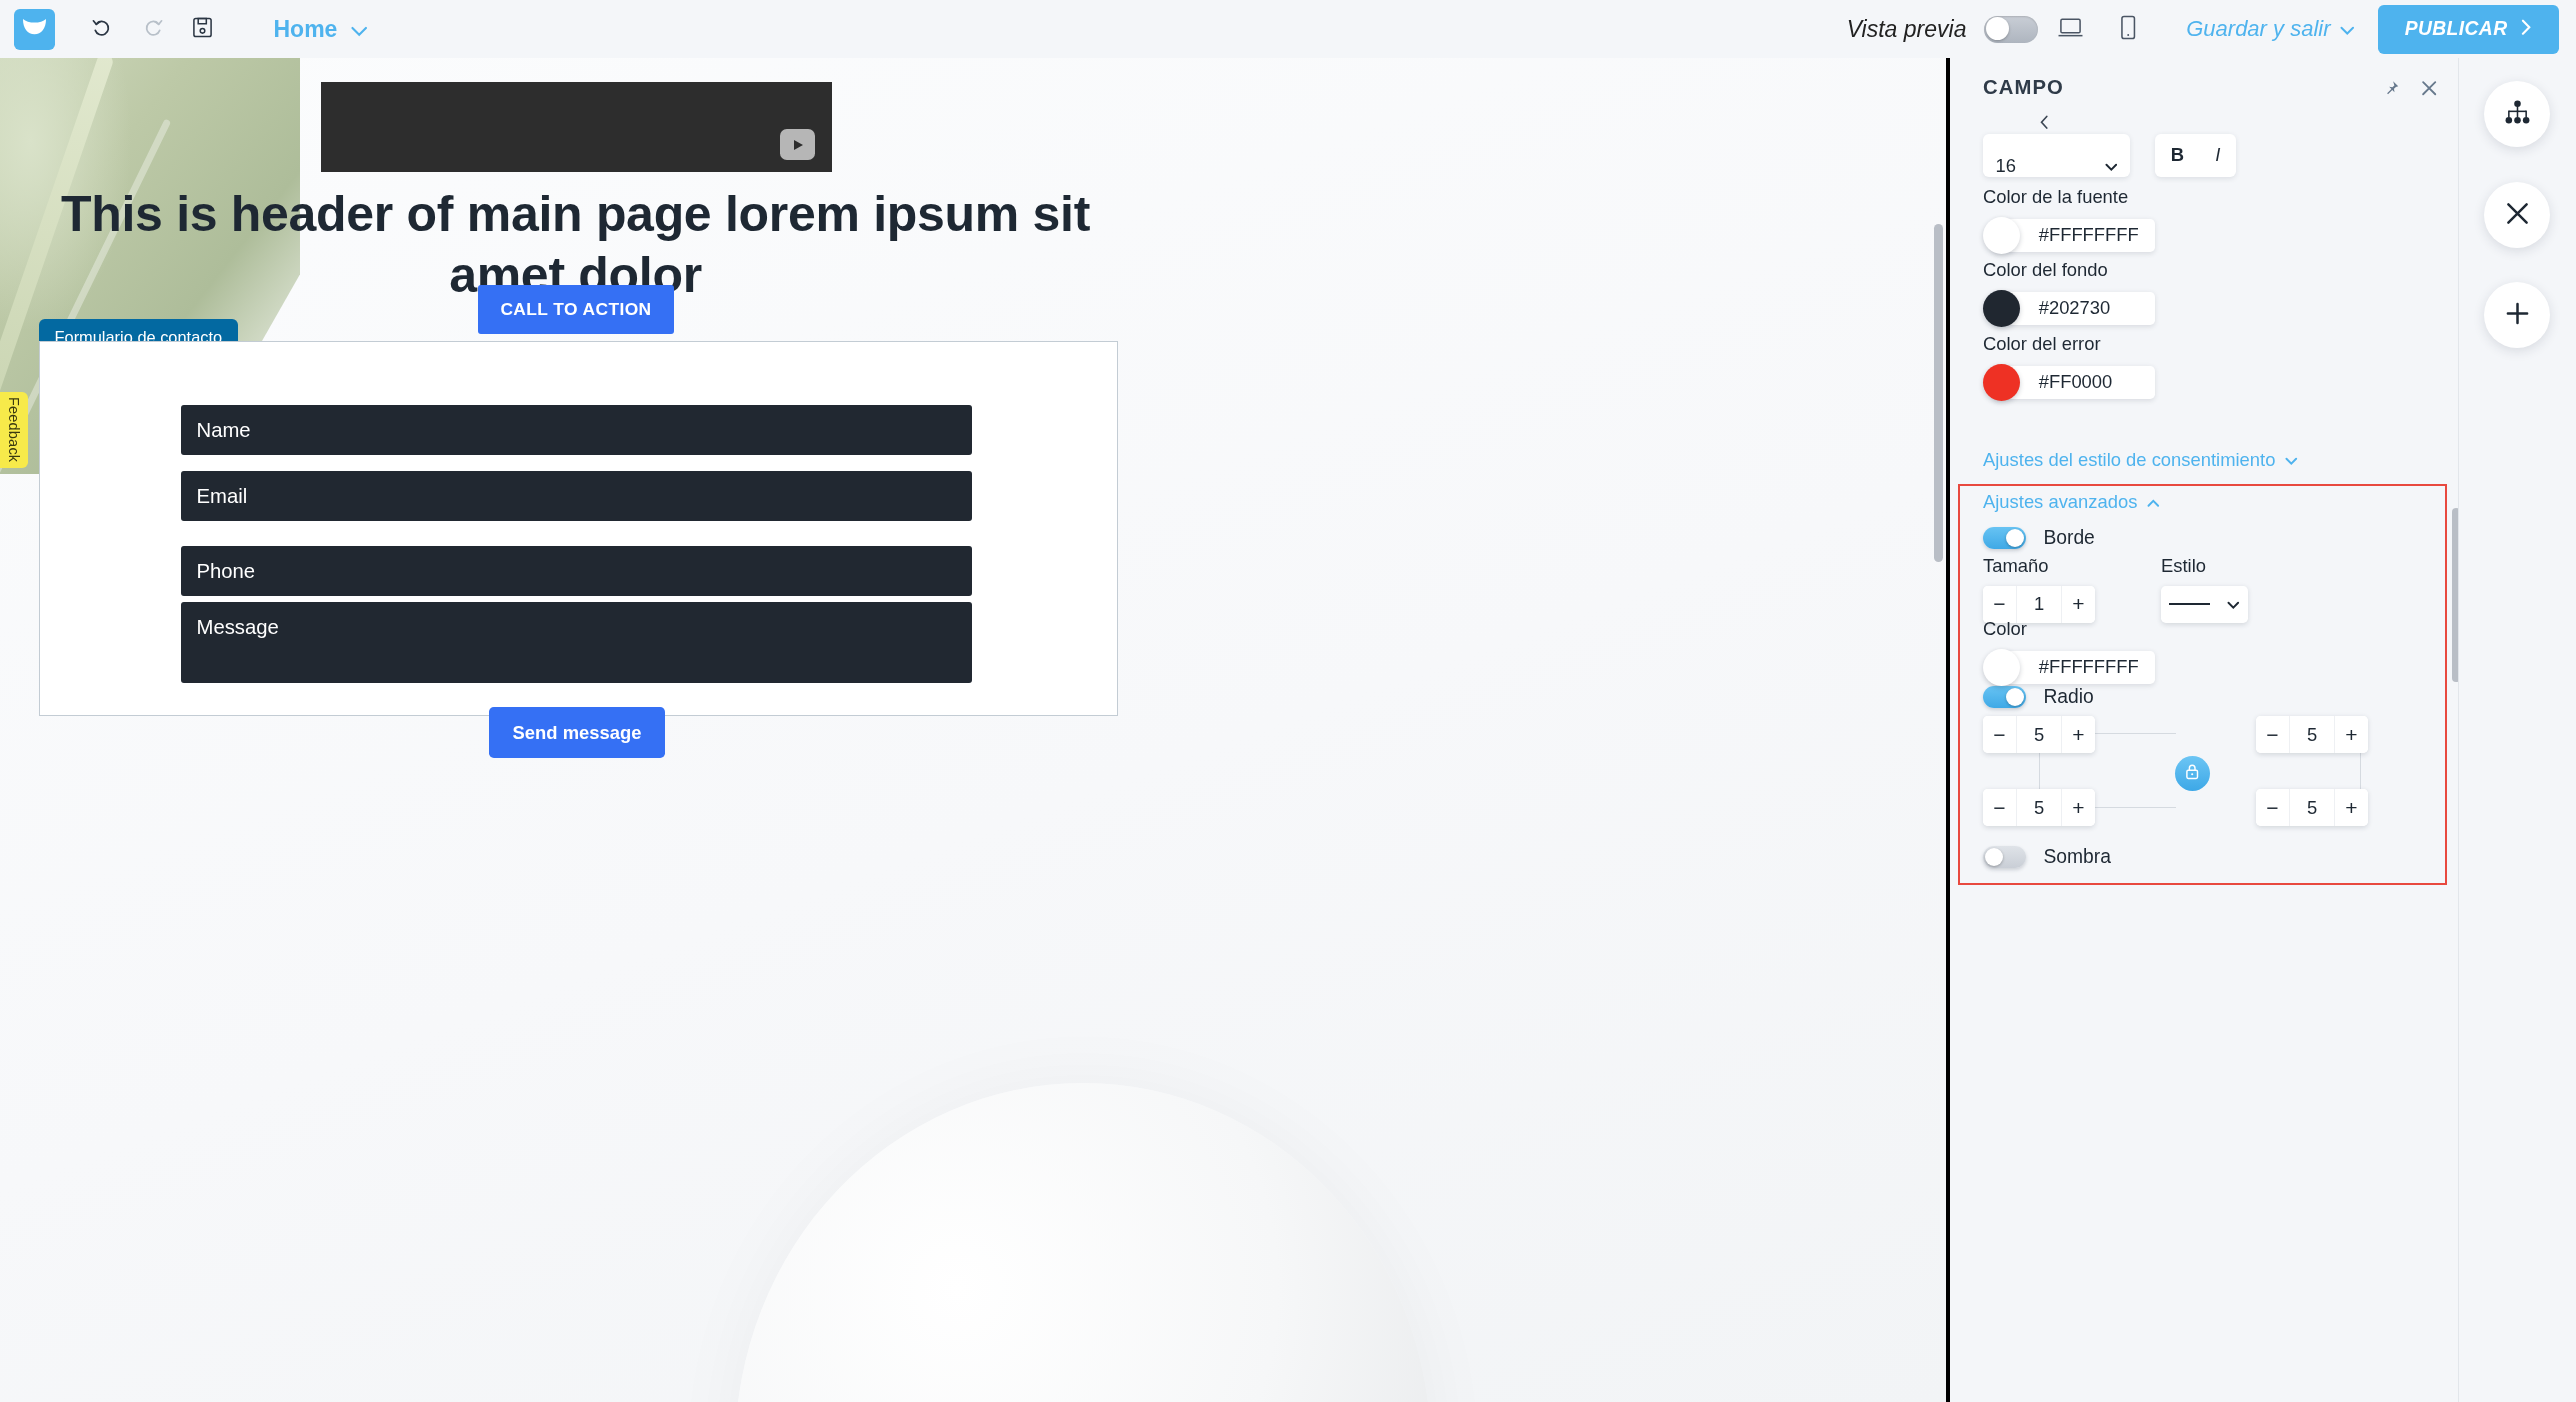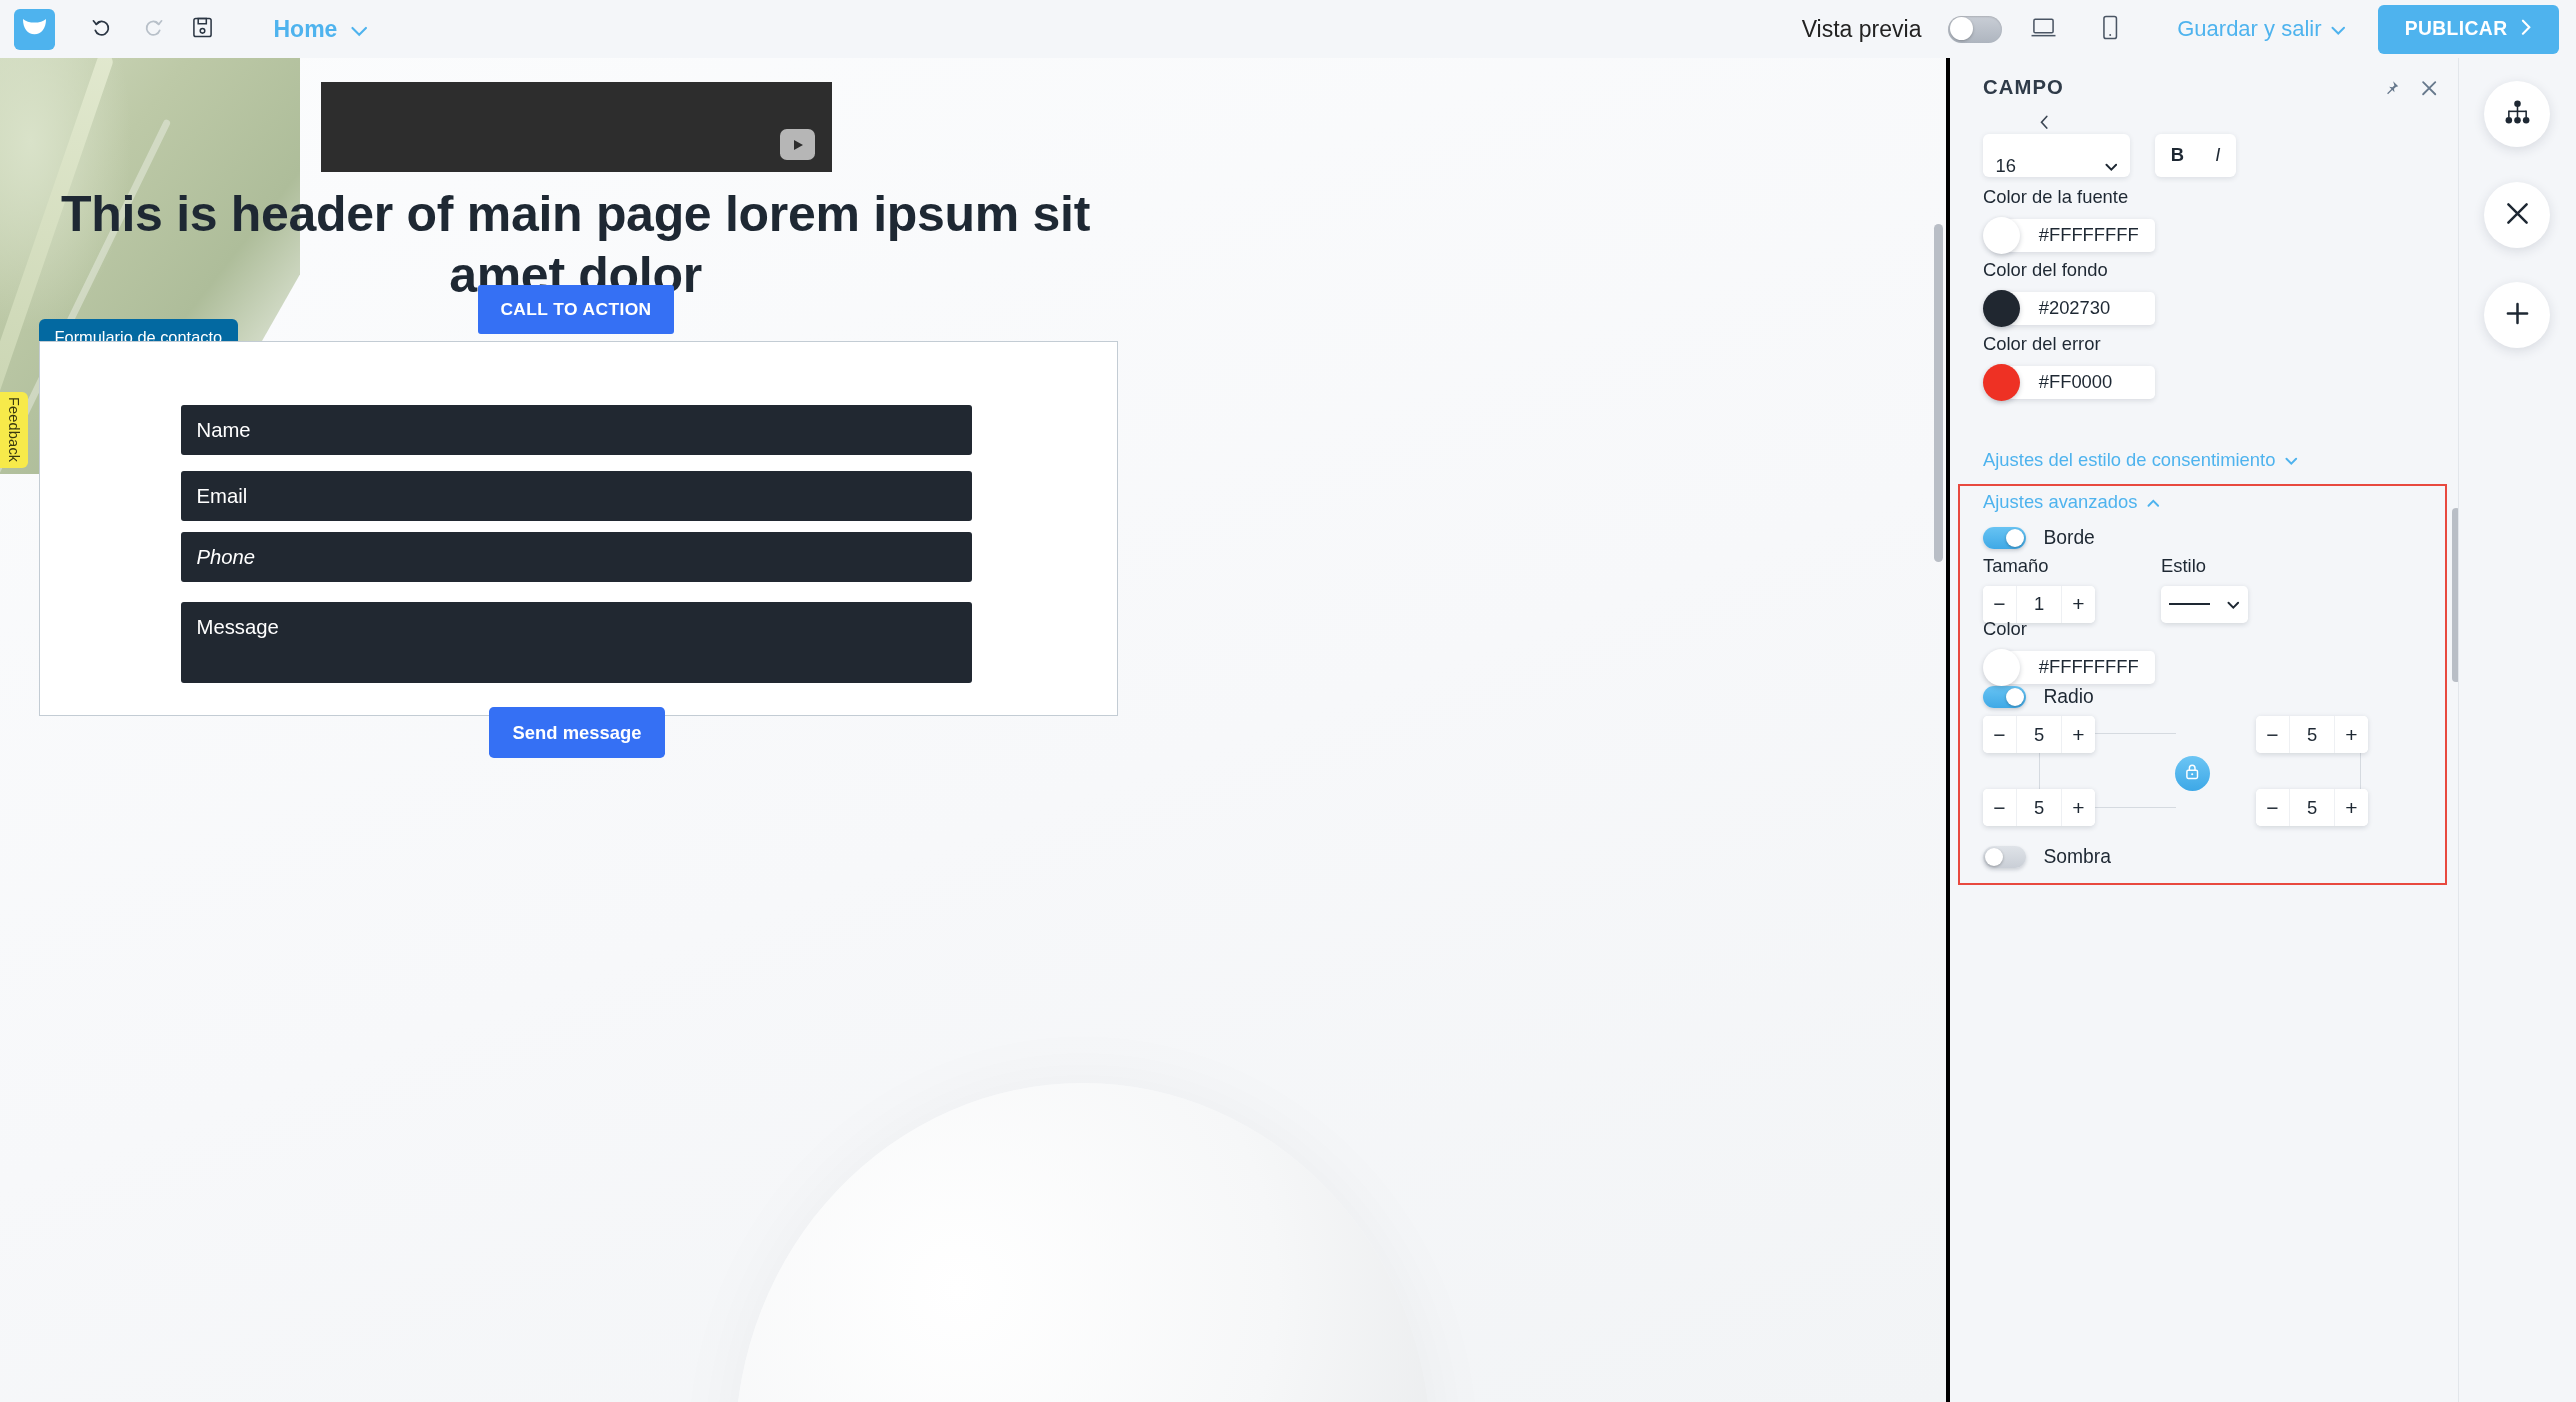--- a/index.html
+++ b/index.html
@@ -29,21 +29,21 @@
     cursor: pointer;
   }
   .tb-icon.ml { margin-left: 23px; }
   .home-label {
     color: #4eb3ee; font-size: 23px; font-weight: 600;
     margin-left: 46px; cursor: pointer;
     display: flex; align-items: center; gap: 13.5px;
   }
   .topbar-right {
     margin-left: auto; display: flex; align-items: center;
-    gap: 9px; padding-right: 17.4px;
+    gap: 0; padding-right: 17.4px; font-style: italic;
   }
   .vista-label { font-size: 23px; color: #222; margin-right: 17.4px; }
   .toggle-pill {
     width: 54px; height: 27px; border-radius: 13.5px;
     background: linear-gradient(180deg,#c9ced6,#aeb5bf);
     position: relative; cursor: pointer;
     box-shadow: inset 0 1px 1.9px rgba(0,0,0,.15);
   }
   .toggle-pill .knob {
     position: absolute; top: 1.9px; left: 1.9px;
@@ -153,21 +153,21 @@
   .field {
     position: absolute; left: 141px;
     width: 791px;
     background: #212831; color: #fff;
     font-size: 20.3px;
     padding: 13.5px 15.5px;
     border-radius: 2.9px;
   }
   .field.f1 { top: 63px; }
   .field.f2 { top: 129px; }
-  .field.f3 { top: 190px; font-style: italic; }
+  .field.f3 { top: 204px; }
   .field.f4 { top: 260px; height: 81px; }
   .send-btn {
     position: absolute; left: 449px; top: 365px;
     width: 176px; height: 51px;
     background: #3570f4; color: #fff;
     font-size: 18.4px; font-weight: 700;
     display: flex; align-items: center; justify-content: center;
     border-radius: 4.8px; cursor: pointer;
   }
 

